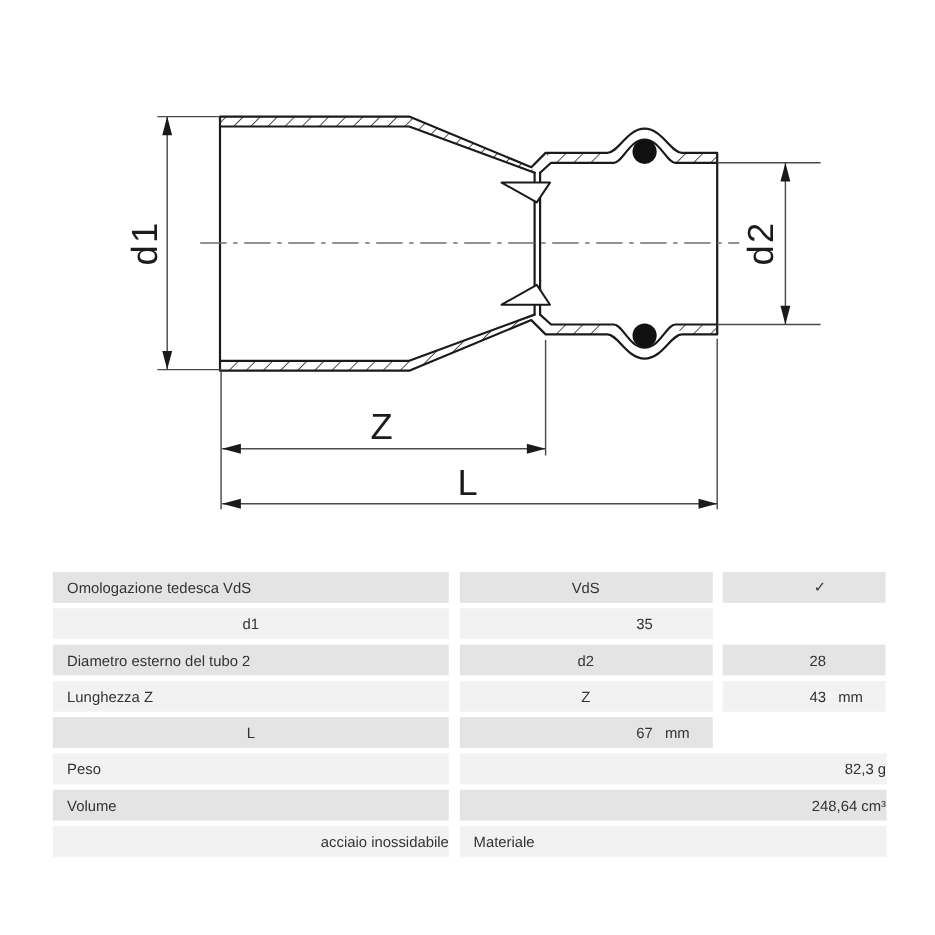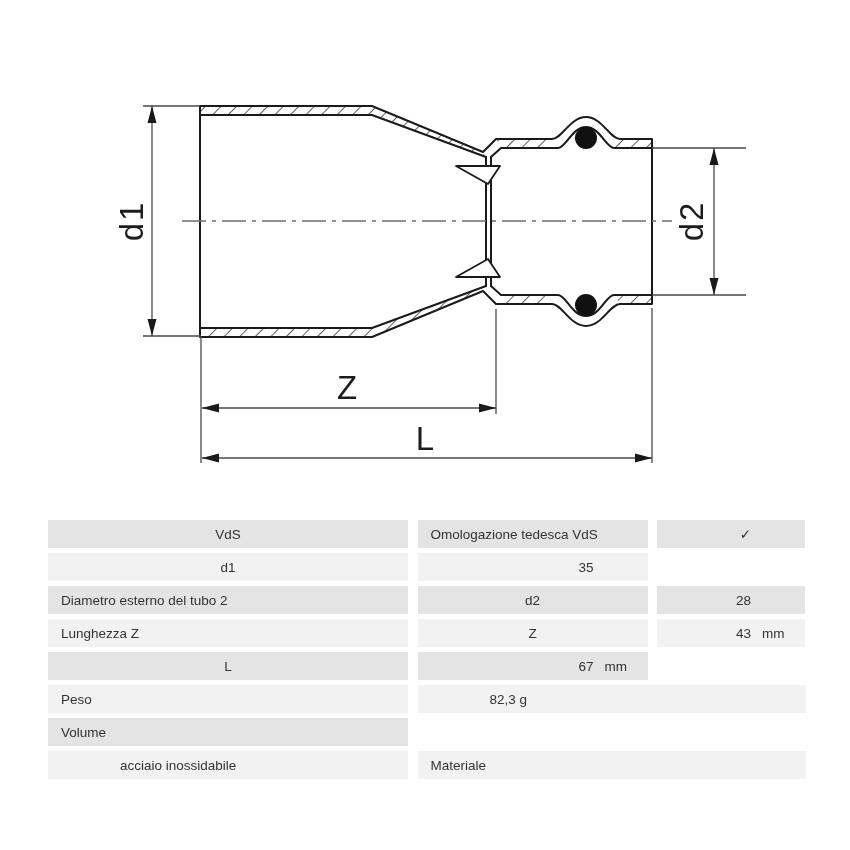--- a/index.html
+++ b/index.html
@@ -26,21 +26,21 @@
   .row{display:grid;grid-template-columns:360px 230px 148px;column-gap:9.5px;
        height:28px;margin-bottom:5px;}
   .row.merged{grid-template-columns:360px 388px;}
   .cell{display:flex;align-items:center;background:var(--row-bg);}
   .row:nth-child(odd){--row-bg:var(--row-odd,#e4e4e4);}
   .row:nth-child(even){--row-bg:var(--row-even,#f3f2f2);}
   .c1{padding-left:13px;}
   .c2{justify-content:center;}
   .c3{justify-content:flex-end;padding-right:17px;}
   .c3 .unit{display:inline-block;width:26px;margin-left:11px;text-align:left;}
-  .cm{justify-content:flex-start;padding-left:72px;}
+  .cm{justify-content:flex-end;padding-left:72px;}
 </style>
 </head>
 <body>
 
 <div class="page">
 
   <svg class="drawing" width="850" height="510" viewBox="0 0 850 510" xmlns="http://www.w3.org/2000/svg">
     <defs>
       <pattern id="hatch" width="11" height="11" patternUnits="userSpaceOnUse" patternTransform="rotate(45)">
         <line class="hatchline" x1="0" y1="0" x2="0" y2="11"></line>
@@ -110,25 +110,25 @@
       <path class="dim" d="M652,308 V463 M202,458 H652"></path>
       <polygon class="arr" points="202,458 219,453.5 219,462.5"></polygon>
       <polygon class="arr" points="652,458 635,453.5 635,462.5"></polygon>
       <text class="dimtext" x="425" y="450" text-anchor="middle">L</text>
     </g>
   </svg>
 
   <div class="spec-table">
 
     <div class="row">
+      <div class="cell c1">
+          <span>Omologazione tedesca VdS</span>
+        </div>
       <div class="cell c2">
           <span>VdS</span>
-        </div>
-      <div class="cell c1">
-          <span>Omologazione tedesca VdS</span>
         </div>
       <div class="cell c3">
           <span class="num">✓</span>
           <span class="unit"></span>
         </div>
     </div>
 
     <div class="row">
       <div class="cell c2">
           <span>d1</span>
@@ -180,20 +180,23 @@
           <span>Peso</span>
         </div>
       <div class="cell cm">
           <span>82,3 g</span>
         </div>
     </div>
 
     <div class="row merged">
       <div class="cell c1">
           <span>Volume</span>
+        </div>
+      <div class="cell cm">
+          <span>248,64 cm³</span>
         </div>
     </div>
 
     <div class="row merged">
       <div class="cell cm">
           <span>acciaio inossidabile</span>
         </div>
       <div class="cell c1">
           <span>Materiale</span>
         </div>

